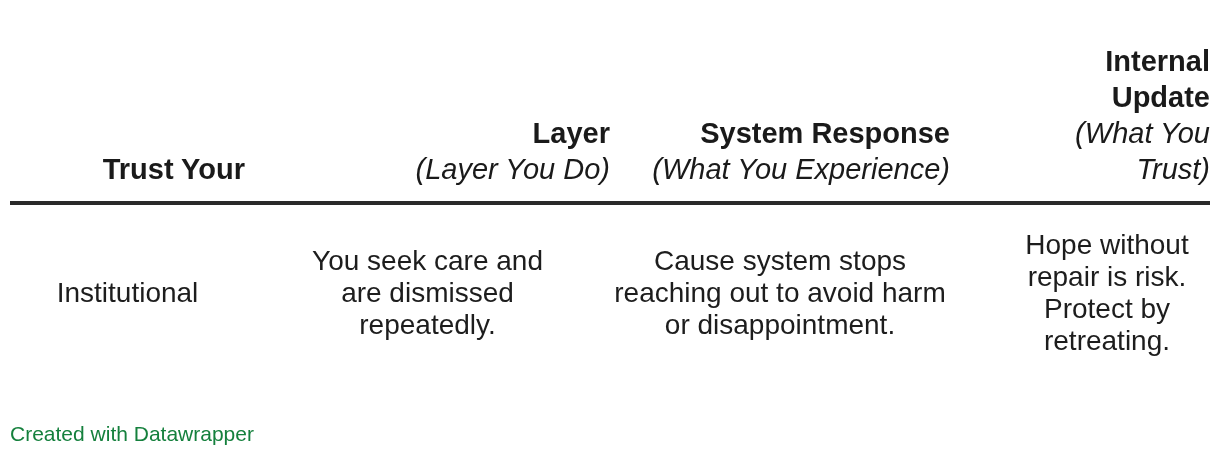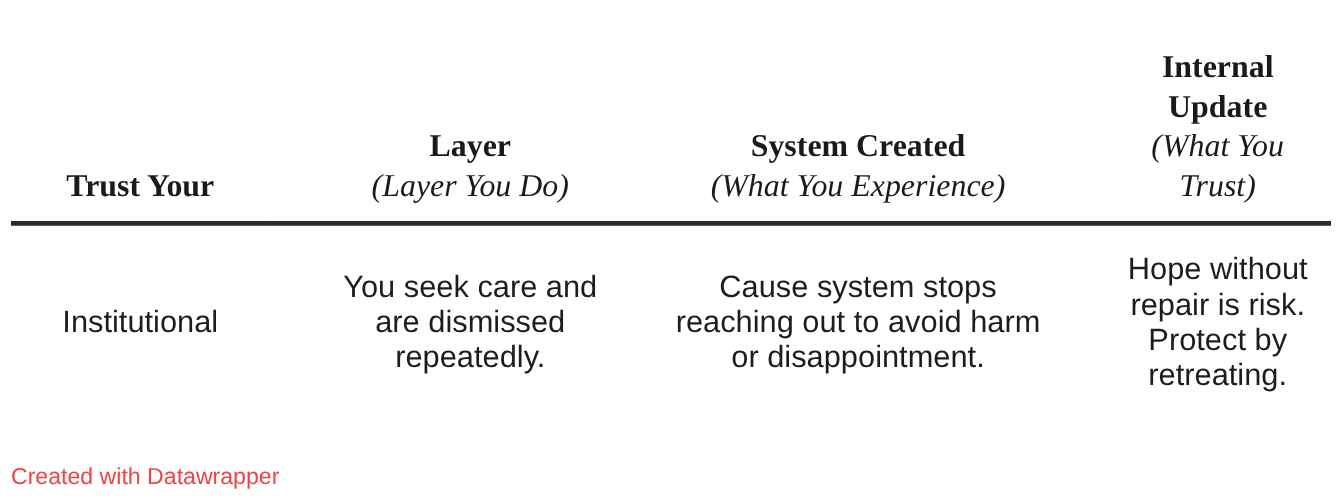--- a/index.html
+++ b/index.html
@@ -21,30 +21,29 @@
     table-layout: fixed;
     width: 1200px;
     margin-left: 10px;
   }
   col.c1 { width: 235px; }
   col.c2 { width: 365px; }
   col.c3 { width: 340px; }
   col.c4 { width: 260px; }
 
   th {
-    text-align: center;
+    text-align: right;
     vertical-align: bottom;
     height: 187px;
     padding: 0 0 14px 0;
     border-bottom: 4px solid #2a2a2a;
     color: #1a1a1a;
     font-size: 29px;
     line-height: 36px;
     font-weight: 700;
-    font-family: Liberation Serif, serif;
   }
   th.c4 { padding-left: 54px; }
 
   .th-title {
     display: block;
     white-space: pre-line;
   }
   .th-sub {
     display: block;
     font-weight: 400;
@@ -63,21 +62,21 @@
     white-space: pre-line;
   }
   td.c4 { padding-left: 54px; }
 
   .credit {
     position: absolute;
     left: 10px;
     bottom: 6px;
     font-size: 21px;
     line-height: 28px;
-    color: #ef4444;
+    color: #15803d;
     cursor: pointer;
   }
 </style>
 </head>
 <body>
 
 <div class="page">
   <table class="dw-table">
     <colgroup>
       <col class="c1">
@@ -89,21 +88,21 @@
       <tr>
         <th class="c1">
           <span class="th-title">Trust Your</span>
             <span class="th-sub"></span>
         </th>
         <th class="c2">
           <span class="th-title">Layer</span>
             <span class="th-sub">(Layer You Do)</span>
         </th>
         <th class="c3">
-          <span class="th-title">System Created</span>
+          <span class="th-title">System Response</span>
             <span class="th-sub">(What You Experience)</span>
         </th>
         <th class="c4">
           <span class="th-title">Internal
 Update</span>
             <span class="th-sub">(What You
 Trust)</span>
         </th>
       </tr>
     </thead>

